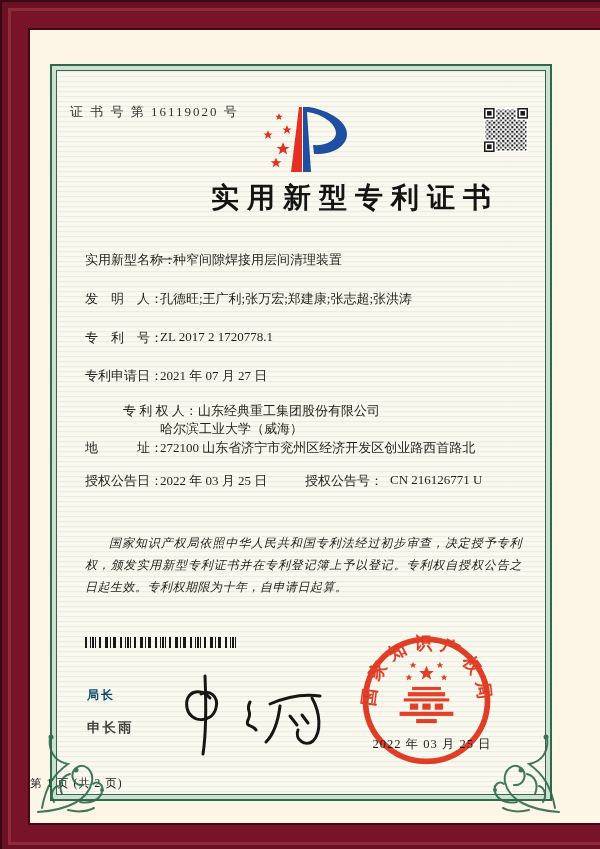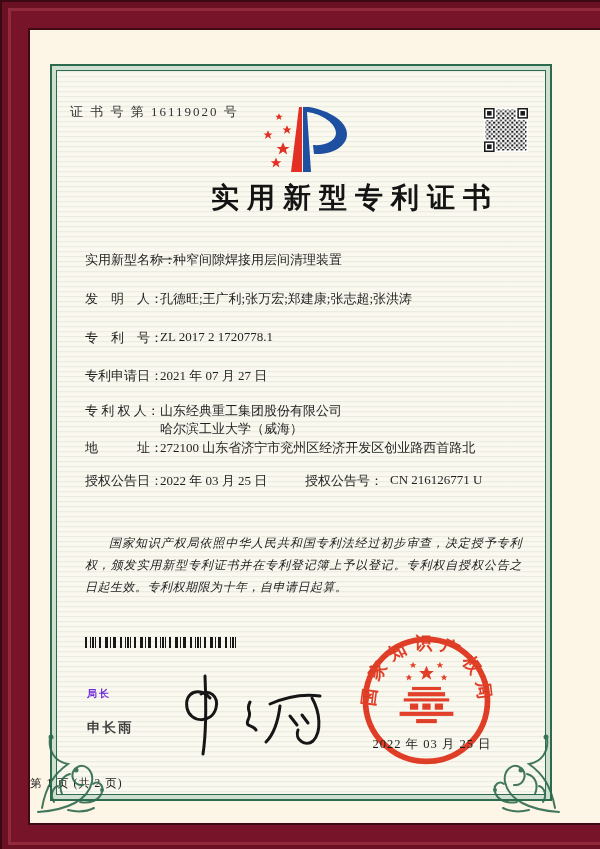--- a/index.html
+++ b/index.html
@@ -53,40 +53,40 @@
   .qr{position:absolute;left:454px;top:77px;width:44px;height:46px;}
   .title{
     position:absolute;left:0;top:149px;width:100%;text-align:center;
     font-size:28px;font-weight:bold;color:#141414;letter-spacing:8px;margin-left:29px;
   }
   
   .row{position:absolute;left:55px;font-size:13px;color:#1f1f1f;white-space:nowrap;}
   .row .lab{display:inline-block;}
   .row .val{position:absolute;left:75px;white-space:nowrap;}
   .r1{top:221px;} .r2{top:260px;} .r3{top:299px;} .r4{top:337px;}
-  .r5{top:372px;} .r5b{top:390px;} .r6{top:409px;} .r7{top:442px;}
+  .r5{top:372px;margin-left:38px;} .r5b{top:390px;} .r6{top:409px;} .r7{top:442px;}
   .lab2{position:absolute;left:220px;}
   .val2{position:absolute;left:305px;white-space:nowrap;}
   
   .paras{
     position:absolute;left:55px;top:468px;width:437px;
     font-size:12px;line-height:22px;color:#222;font-style:italic;
     letter-spacing:0.5px;text-align:justify;margin-top:34px;
   }
   .paras p{margin:0 0 4px 0;text-indent:2em;}
   
   .barcode{
     position:absolute;left:55px;top:607px;width:153px;height:11px;
     background:
       repeating-linear-gradient(90deg,#181818 0 1px,transparent 1px 5px),
       repeating-linear-gradient(90deg,#181818 0 2px,transparent 2px 7px);
   }
   .director-title{
-    position:absolute;left:57px;top:657px;font-size:10px;font-weight:bold;
-    color:#6d28d9;font-family:"Liberation Sans","DejaVu Sans",sans-serif;letter-spacing:2px;
+    position:absolute;left:57px;top:657px;font-size:12px;font-weight:bold;
+    color:#0c4a6e;font-family:"Liberation Sans","DejaVu Sans",sans-serif;letter-spacing:2px;
   }
   .director-name{
     position:absolute;left:57px;top:689px;font-size:13.5px;font-weight:bold;
     color:#404040;font-family:"Liberation Sans","DejaVu Sans",sans-serif;letter-spacing:2px;
   }
   .signature{position:absolute;left:140px;top:638px;width:175px;height:102px;z-index:4;}
   .seal{position:absolute;left:322px;top:598px;width:150px;height:150px;z-index:3;
         opacity:0.93;mix-blend-mode:multiply;}
   .seal-date{
     position:absolute;left:322px;top:706px;width:160px;text-align:center;z-index:5;

